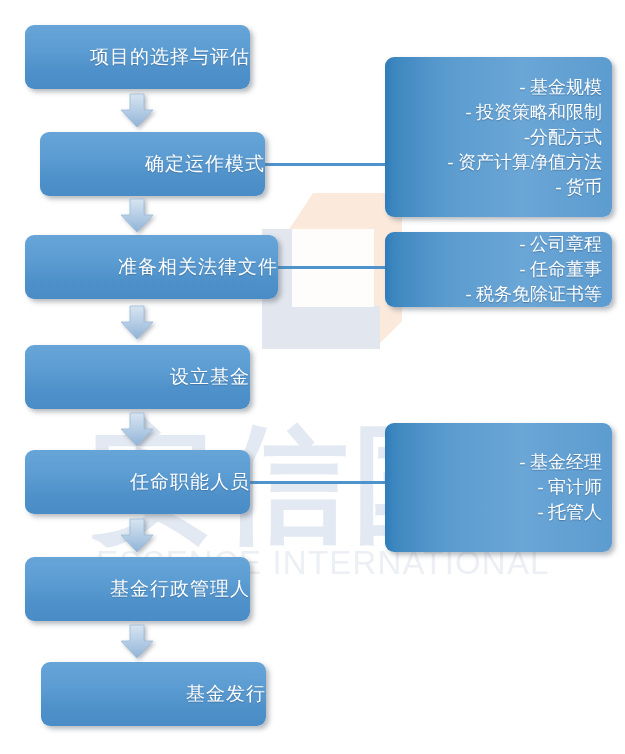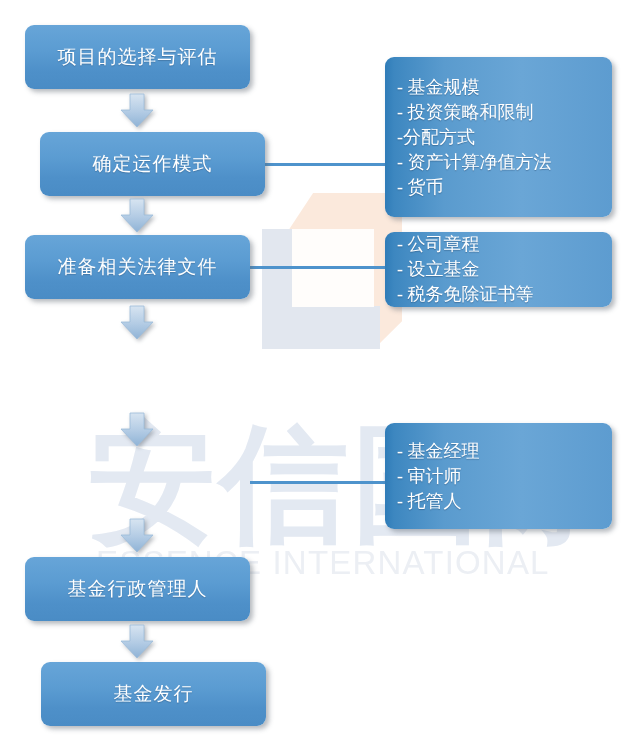--- a/index.html
+++ b/index.html
@@ -107,21 +107,21 @@
   .step-box {
     position: absolute;
     left: 25px;
     width: 225px;
     height: 64px;
     border-radius: 9px;
     background: linear-gradient(to bottom, #67a5d8 0%, #5b9cd2 40%, #4e90c9 72%, #4a8cc5 100%);
     box-shadow: 3px 3px 5px rgba(90,100,110,0.45);
     display: flex;
     align-items: center;
-    justify-content: center;
+    justify-content: flex-end;
   }
   .step-box .label {
     color: #ffffff;
     font-size: 19px;
     letter-spacing: 1px;
     text-shadow: 0 1px 1px rgba(40,70,100,0.35);
     font-family: "Liberation Serif", "DejaVu Serif", serif;
   }
 
   .detail-box {
@@ -137,20 +137,21 @@
     flex-direction: column;
     justify-content: center;
   }
   .detail-box .dline {
     color: #ffffff;
     font-size: 18px;
     line-height: 25px;
     white-space: nowrap;
     text-shadow: 0 1px 1px rgba(30,60,95,0.4);
     font-family: "Liberation Serif", "DejaVu Serif", serif;
+    text-align: right;
   }
 
   .arrow {
     position: absolute;
     left: 119px;
     width: 36px;
     height: 36px;
     filter: drop-shadow(2px 2px 2px rgba(90,100,110,0.45));
   }
   .arrow svg { display: block; }
@@ -181,22 +182,28 @@
   <div class="connector" style="left:250px; top:163px; width:136px;"></div>
   <div class="connector" style="left:250px; top:266px; width:136px;"></div>
   <div class="connector" style="left:250px; top:481px; width:136px;"></div>
 
   <div class="step-box" style="top:25px;">
     <span class="label">项目的选择与评估</span>
   </div>
   <div class="step-box" style="top:132px;margin-left:15px;">
     <span class="label">确定运作模式</span>
   </div>
-  <div class="step-box" style="top:235px;">
+  <div class="step-box" style="top:235px;padding-left:28px;">
     <span class="label">准备相关法律文件</span>
+  </div>
+  <div class="step-box" style="top:345px;">
+    <span class="label">设立基金</span>
+  </div>
+  <div class="step-box" style="top:450px;">
+    <span class="label">任命职能人员</span>
   </div>
   <div class="step-box" style="top:557px;">
     <span class="label">基金行政管理人</span>
   </div>
   <div class="step-box" style="top:662px;margin-left:16px;">
     <span class="label">基金发行</span>
   </div>
 
   <div class="arrow" style="top:93px;">
     <svg width="36" height="36" viewBox="0 0 36 36">
@@ -274,23 +281,23 @@
   <div class="detail-box" style="top:57px; height:160px;">
     <div class="dline">- 基金规模</div>
     <div class="dline">- 投资策略和限制</div>
     <div class="dline">-分配方式</div>
     <div class="dline">- 资产计算净值方法</div>
     <div class="dline">- 货币</div>
   </div>
 
   <div class="detail-box" style="top:232px; height:75px;">
     <div class="dline">- 公司章程</div>
-    <div class="dline">- 设立基金</div>
+    <div class="dline">- 任命董事</div>
     <div class="dline">- 税务免除证书等</div>
   </div>
 
-  <div class="detail-box" style="top:423px; height:106px;">
+  <div class="detail-box" style="top:423px; height:129px;">
     <div class="dline">- 基金经理</div>
     <div class="dline">- 审计师</div>
     <div class="dline">- 托管人</div>
   </div>
 
 </div>
 
 </body></html>

